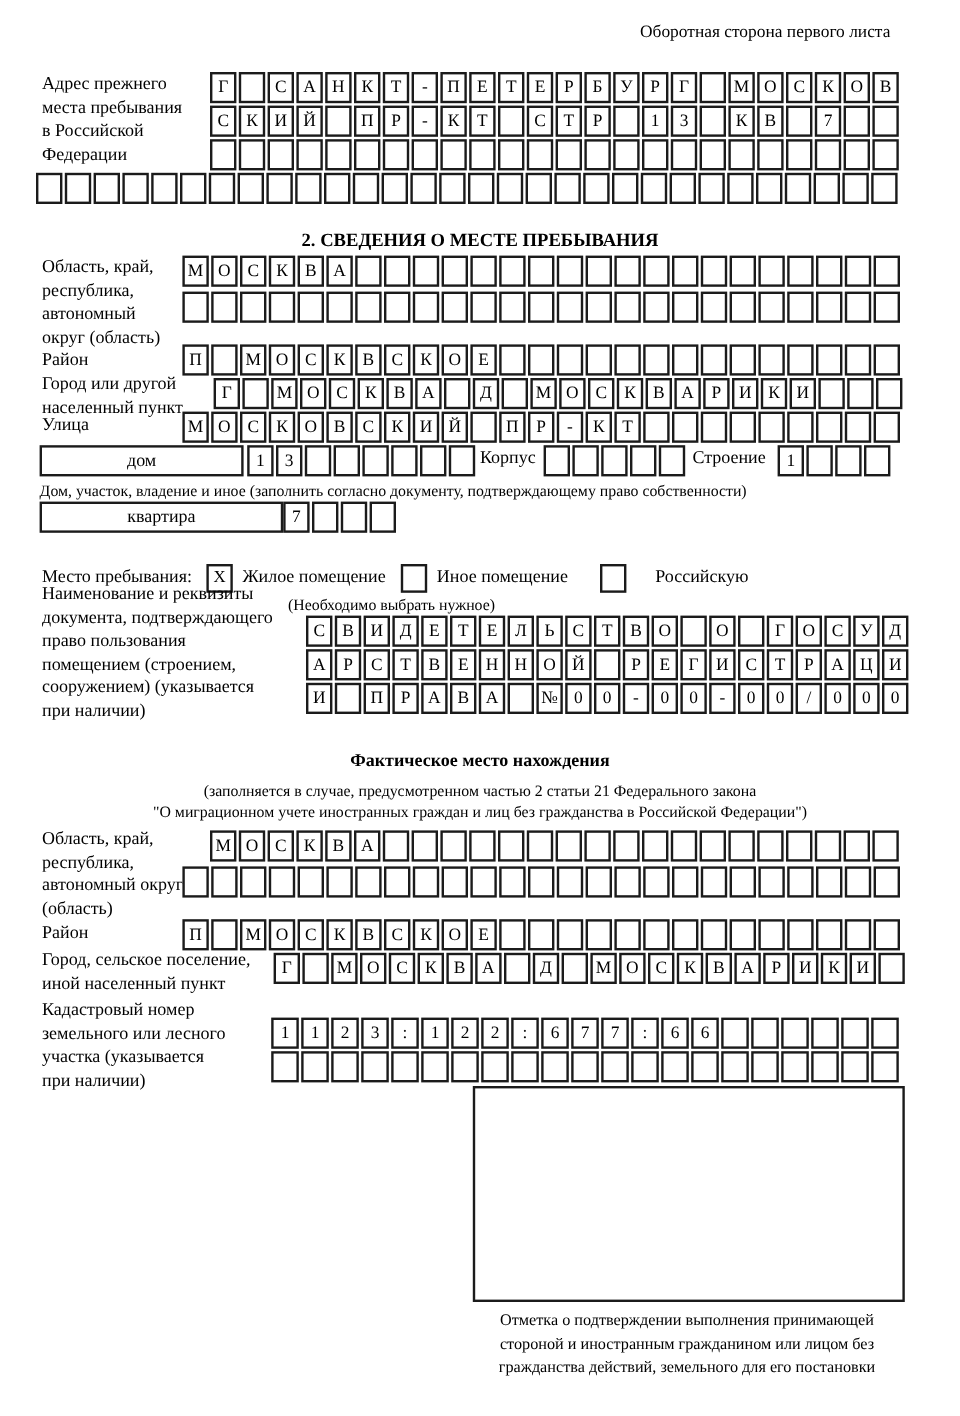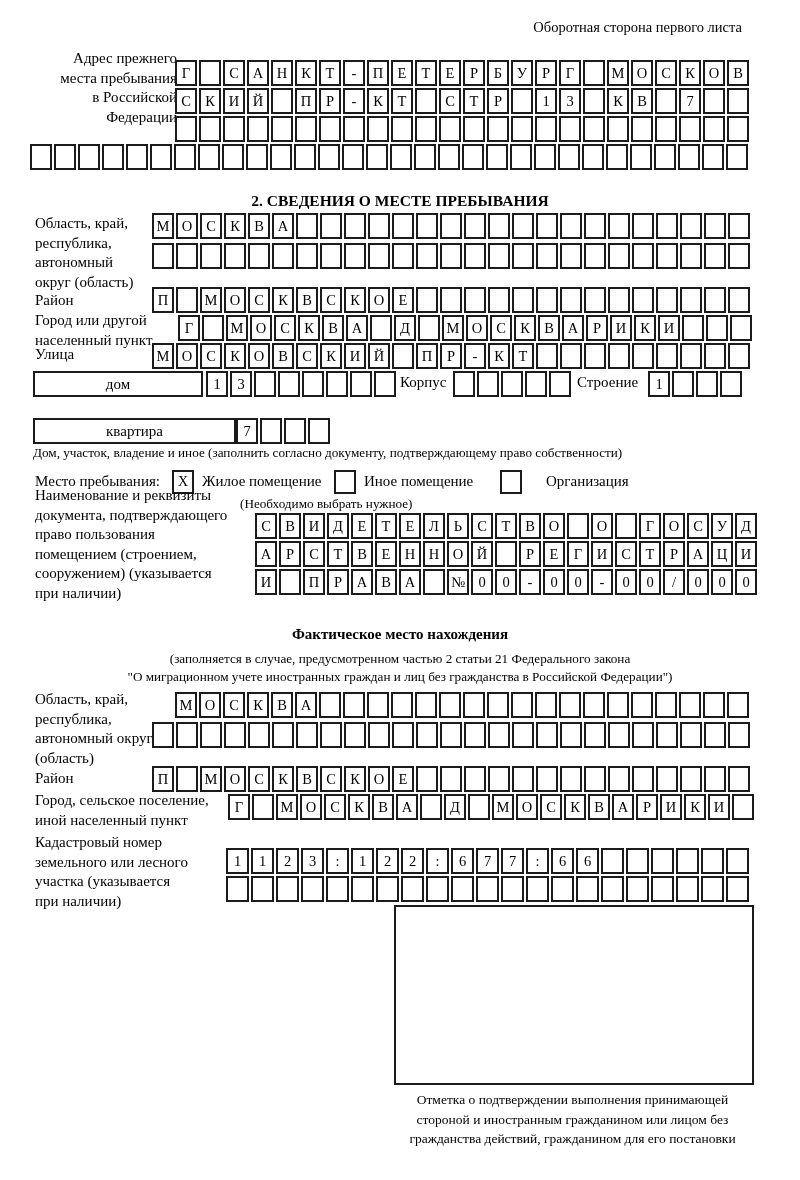--- a/index.html
+++ b/index.html
@@ -22,21 +22,21 @@
        align-items:center;justify-content:center;font-size:14px;background:#fff;}
   .stampbox{position:absolute;border:2px solid #1b1b1b;background:#fff;}
 </style>
 </head>
 <body>
 
 <div class="page">
 
   <div class="abs lbl" style="top:18px;right:58px;font-size:14.5px;">Оборотная сторона первого листа</div>
 
-  <div class="abs lbl" style="left:35px;top:49px;width:142px;text-align:right;">
+  <div class="abs lbl" style="left:35px;top:61px;width:142px;">
     <div>Адрес прежнего</div>
     <div>места пребывания</div>
     <div>в Российской</div>
     <div>Федерации</div>
   </div>
   <div class="boxrow" style="left:175px;top:60px;">
       <span class="box">Г</span>
       <span class="box"></span>
       <span class="box">С</span>
       <span class="box">А</span>
@@ -317,37 +317,37 @@
       <span class="box"></span>
       <span class="box"></span>
     </div>
   <div class="abs lbl" style="left:577px;top:373px;">Строение</div>
   <div class="boxrow" style="left:648px;top:371px;">
       <span class="box">1</span>
       <span class="box"></span>
       <span class="box"></span>
       <span class="box"></span>
     </div>
-  <div class="abs cap13" style="left:33px;top:400px;margin-top:44px;">Дом, участок, владение и иное (заполнить согласно документу, подтверждающему право собственности)</div>
+  <div class="abs cap13" style="left:33px;top:400px;">Дом, участок, владение и иное (заполнить согласно документу, подтверждающему право собственности)</div>
 
   <div class="labelbox" style="left:33px;top:418px;width:199px;">квартира</div>
   <div class="boxrow" style="left:236px;top:418px;">
       <span class="box">7</span>
       <span class="box"></span>
       <span class="box"></span>
       <span class="box"></span>
     </div>
 
   <div class="abs lbl" style="left:35px;top:472px;">Место пребывания:</div>
   <div class="chk" style="left:172px;top:470px;">X</div>
   <div class="abs lbl" style="left:202px;top:472px;">Жилое помещение</div>
   <div class="chk" style="left:334px;top:470px;"></div>
   <div class="abs lbl" style="left:364px;top:472px;">Иное помещение</div>
   <div class="chk" style="left:500px;top:470px;"></div>
-  <div class="abs lbl" style="left:546px;top:472px;">Организация</div>
+  <div class="abs lbl" style="left:546px;top:472px;">Российскую</div>
   <div class="abs cap13" style="left:240px;top:495px;">(Необходимо выбрать нужное)</div>
 
   <div class="abs lbl" style="left:35px;top:486px;width:220px;">
     <div>Наименование и реквизиты</div>
     <div>документа, подтверждающего</div>
     <div>право пользования</div>
     <div>помещением (строением,</div>
     <div>сооружением) (указывается</div>
     <div>при наличии)</div>
   </div>
@@ -593,16 +593,16 @@
       <span class="box lg"></span>
       <span class="box lg"></span>
       <span class="box lg"></span>
       <span class="box lg"></span>
     </div>
 
   <div class="stampbox" style="left:394px;top:905px;width:356px;height:176px;"></div>
   <div class="abs cap13" style="left:380px;top:1090px;width:385px;text-align:center;line-height:19.5px;font-size:13.5px;">
     <div>Отметка о подтверждении выполнения принимающей</div>
     <div>стороной и иностранным гражданином или лицом без</div>
-    <div>гражданства действий, гражданином для его постановки</div>
+    <div>гражданства действий, земельного для его постановки</div>
   </div>
 
 </div>
 
 </body></html>

